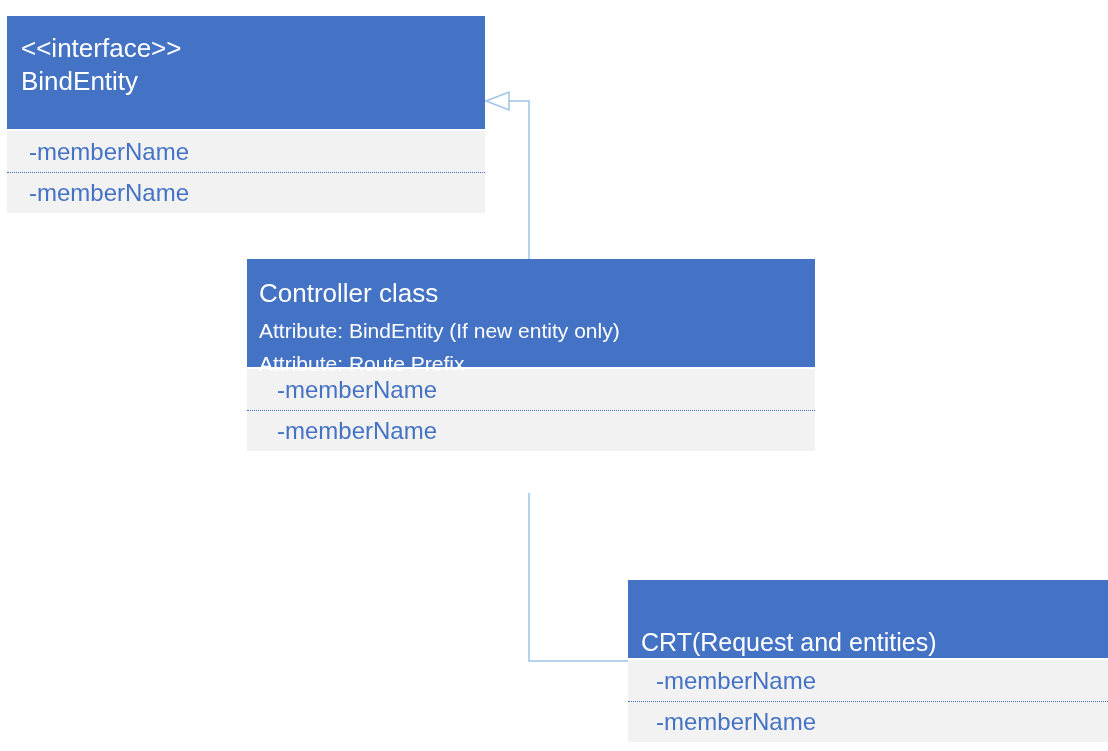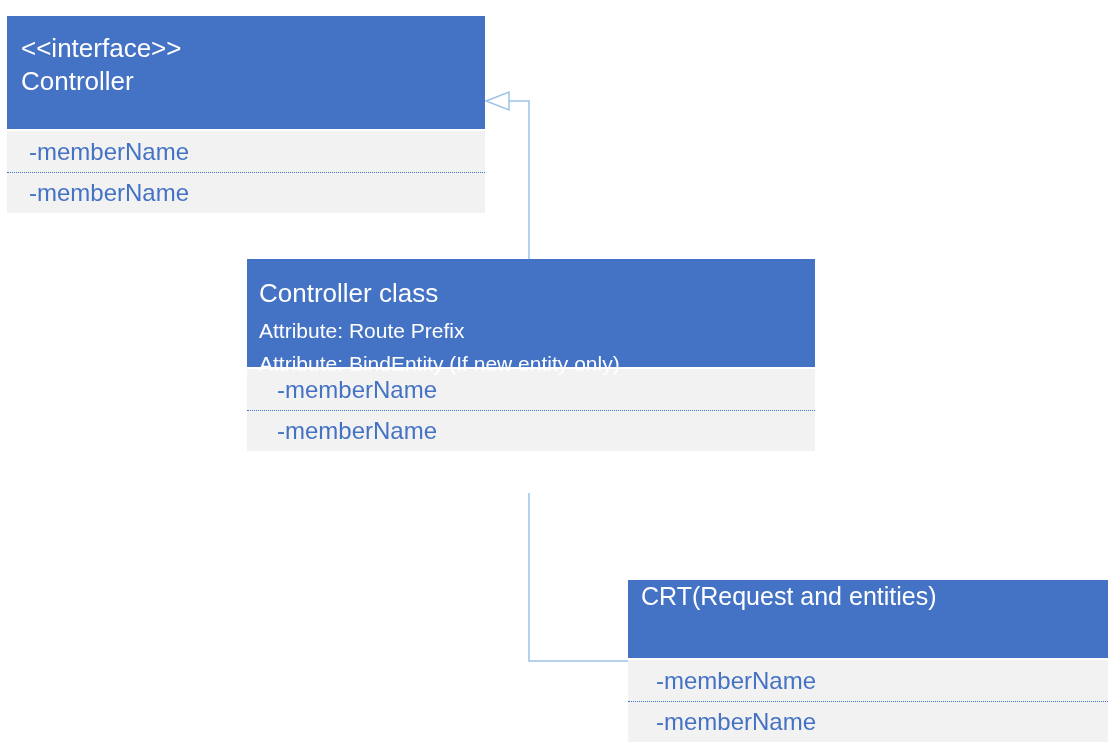--- a/index.html
+++ b/index.html
@@ -49,21 +49,21 @@
   
   #box-icontroller { left: 7px; top: 16px; width: 478px; }
   #box-icontroller .uml-header { height: 113px; padding: 16px 14px 0 14px; }
   #box-icontroller .member-row { padding-left: 22px; }
 
   #box-controller { left: 247px; top: 259px; width: 568px; }
   #box-controller .uml-header { height: 108px; padding: 18px 14px 0 12px; }
   #box-controller .member-row { padding-left: 30px; }
 
   #box-crt { left: 628px; top: 580px; width: 480px; }
-  #box-crt .uml-header { height: 78px; padding: 0 0 0 13px; display: flex; align-items: flex-start; }
+  #box-crt .uml-header { height: 78px; padding: 16px 0 0 13px; display: flex; align-items: flex-end; }
   #box-crt .uml-header .title { font-size: 25px; }
   #box-crt .member-row { padding-left: 28px; }
 
   #connector-layer {
     position: absolute;
     left: 0; top: 0;
     width: 1108px; height: 751px;
     pointer-events: none;
   }
   #connector-layer polyline {
@@ -84,33 +84,33 @@
 
   <polygon points="486,101 509,92 509,110"></polygon>
   <polyline points="509,101 529,101 529,259"></polyline>
 
   <polyline points="529,493 529,661 628,661"></polyline>
 </svg>
 
 <div class="uml-class" id="box-icontroller">
   <div class="uml-header">
     <div class="stereotype">&lt;&lt;interface&gt;&gt;</div>
-    <div class="title">Controller</div>
+    <div class="title">BindEntity</div>
   </div>
   <div class="uml-members">
     <div class="member-row">-memberName</div>
     <div class="member-row">-memberName</div>
   </div>
 </div>
 
 <div class="uml-class" id="box-controller">
   <div class="uml-header">
     <div class="title">Controller class</div>
+    <div class="attr">Attribute: BindEntity (If new entity only)</div>
     <div class="attr">Attribute: Route Prefix</div>
-    <div class="attr">Attribute: BindEntity (If new entity only)</div>
   </div>
   <div class="uml-members">
     <div class="member-row">-memberName</div>
     <div class="member-row">-memberName</div>
   </div>
 </div>
 
 <div class="uml-class" id="box-crt">
   <div class="uml-header">
     <div class="title">CRT(Request and entities)</div>

